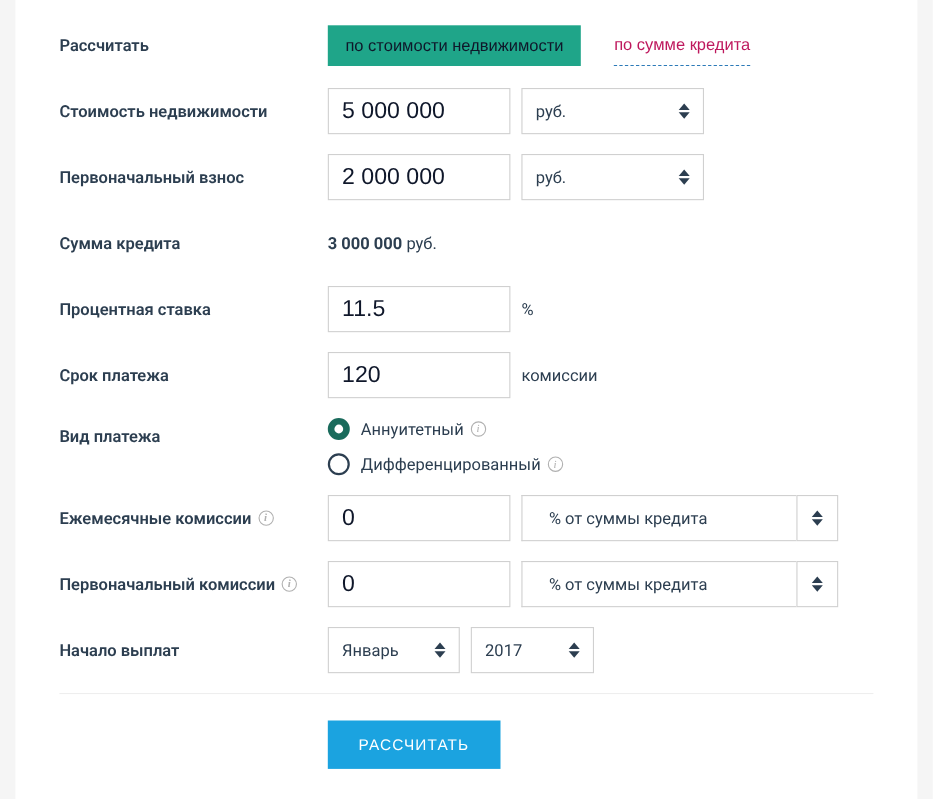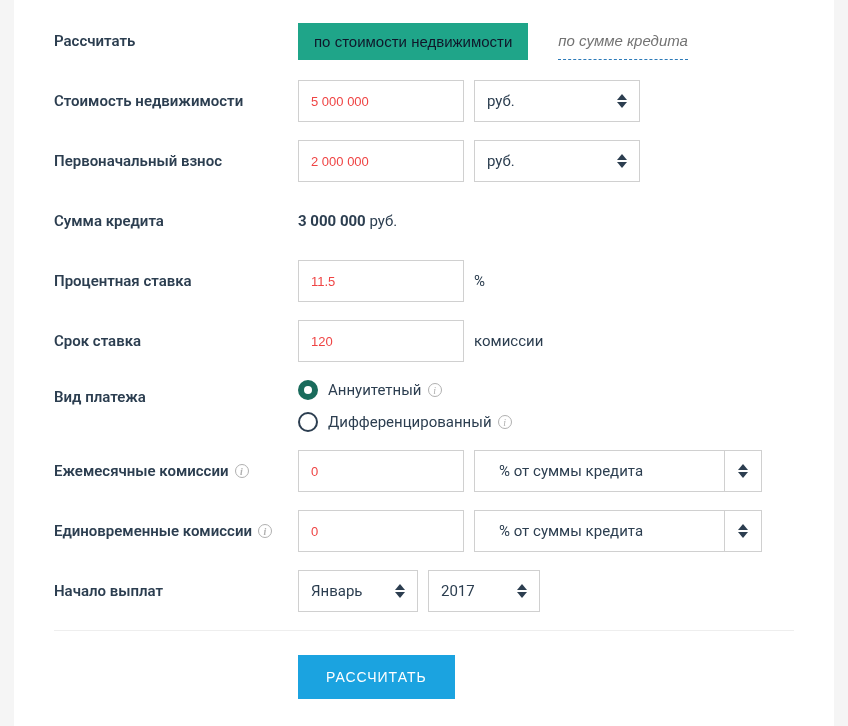--- a/index.html
+++ b/index.html
@@ -46,31 +46,30 @@
       font-size: 15px;
       cursor: pointer;
       border: none;
       background: transparent;
     }
     .tab-button.active {
       background: #1fa589;
       color: #0f172a;
     }
     .tab-button.inactive {
-      color: #737373;
+      color: #be185d;
       border-bottom: 1px dashed #2c7ab8;
       padding: 10px 0;
       margin-left: 20px;
-      font-style: italic;
     }
     .text-input {
       border: 1px solid #d0d0d0;
       padding: 10px 12px;
-      font-size: 13px;
-      color: #ef4444;
+      font-size: 21px;
+      color: #0f172a;
       width: 166px;
       height: 42px;
     }
     .select-box {
       border: 1px solid #d0d0d0;
       padding: 10px 12px;
       font-size: 15px;
       color: #2c3e50;
       height: 42px;
       display: flex;
@@ -263,21 +262,21 @@
 
   <div class="form-row">
     <div class="form-label">Процентная ставка</div>
     <div class="form-controls">
       <input class="text-input" type="text" value="11.5" style="">
       <span class="unit-label">%</span>
     </div>
   </div>
 
   <div class="form-row">
-    <div class="form-label">Срок ставка</div>
+    <div class="form-label">Срок платежа</div>
     <div class="form-controls">
       <input class="text-input" type="text" value="120" style="">
       <span class="unit-label">комиссии</span>
     </div>
   </div>
 
   <div class="form-row radio-row">
     <div class="form-label">Вид платежа</div>
     <div class="form-controls">
       <div class="radio-group">
@@ -315,21 +314,21 @@
             <span class="arrow-up"></span>
             <span class="arrow-down"></span>
           </span>
         </div>
       </div>
     </div>
   </div>
 
   <div class="form-row">
     <div class="form-label">
-      <span>Единовременные комиссии</span>
+      <span>Первоначальный комиссии</span>
       <span class="info-icon"></span>
     </div>
     <div class="form-controls">
       <input class="text-input" type="text" value="0" style="">
       <div class="split-select-group">
         <div class="select-box split-left">
           <span>% от суммы кредита</span>
         </div>
         <div class="select-box split-right">
           <span class="sort-arrows">

